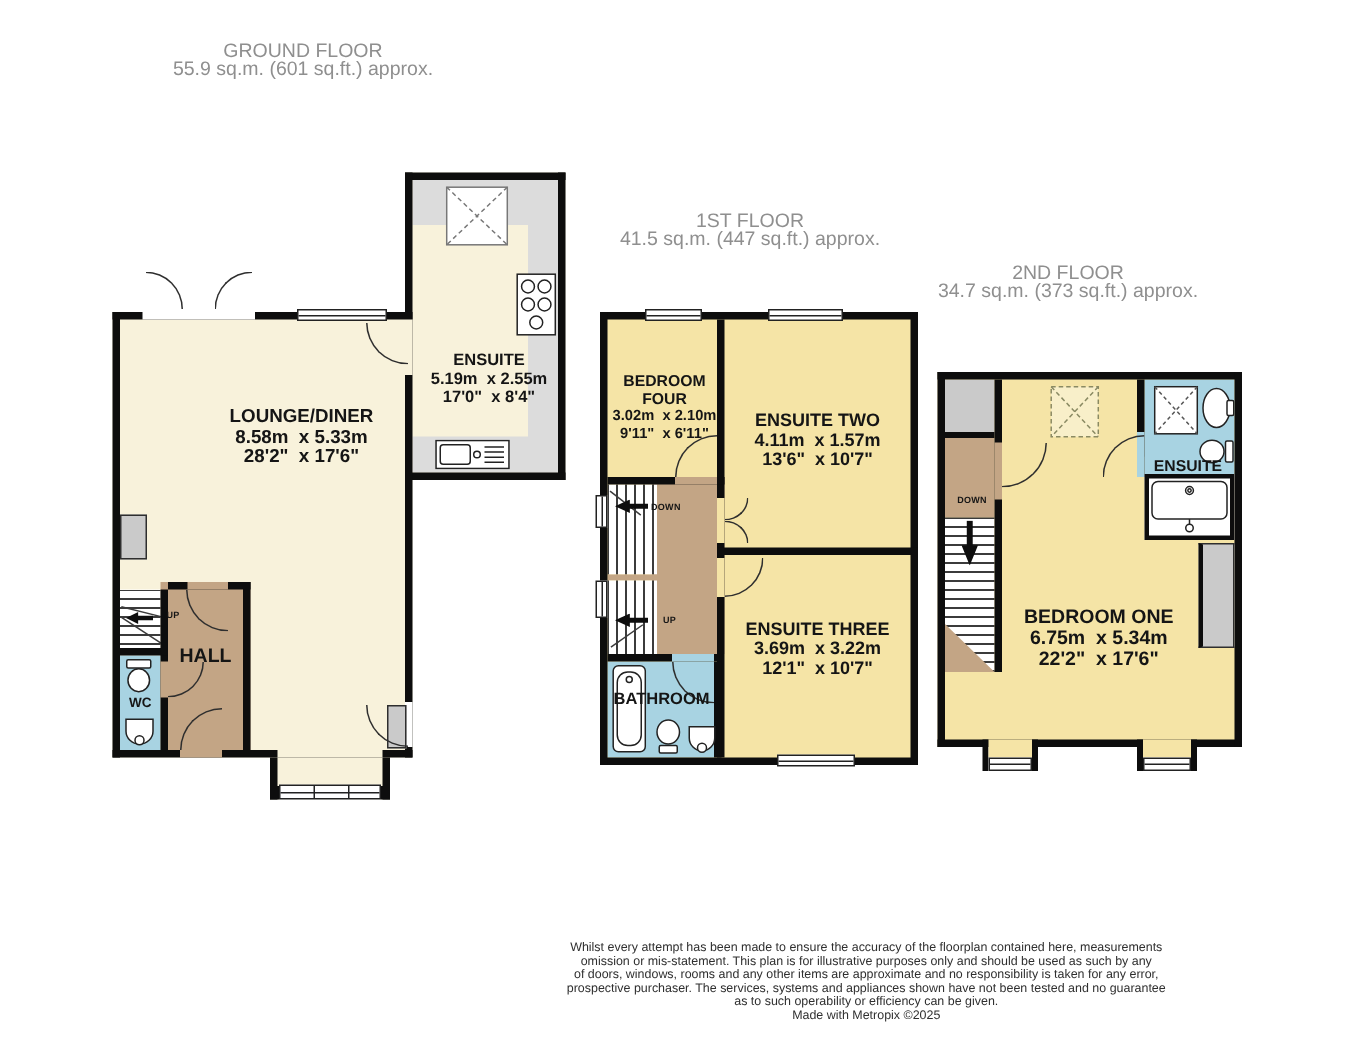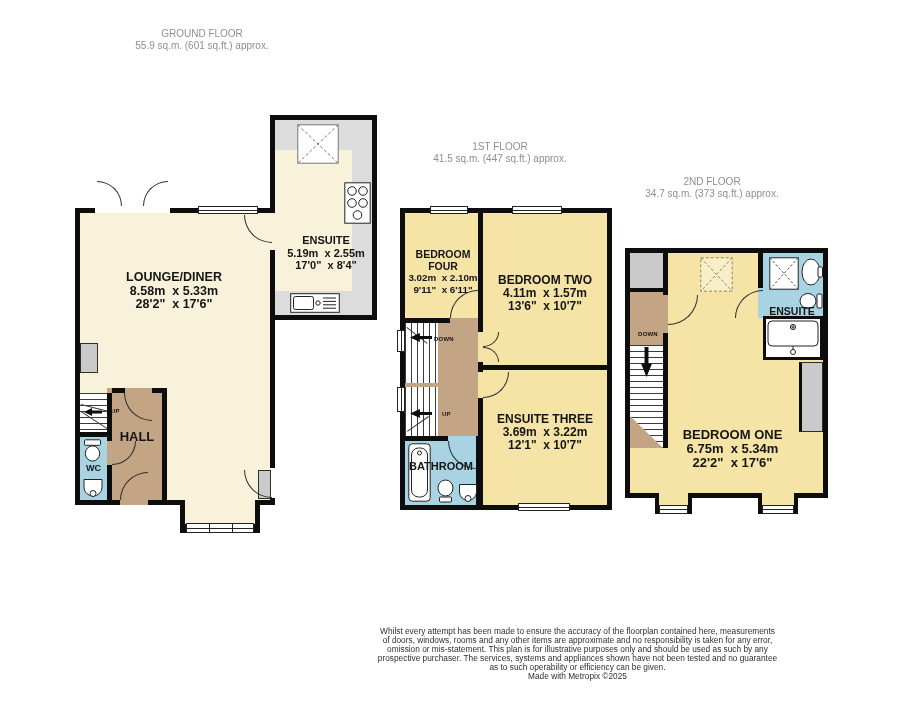--- a/index.html
+++ b/index.html
@@ -18,21 +18,21 @@
   .arc-ctl{border-right-width:1.3px;border-bottom-width:1.3px;border-bottom-right-radius:100%}
   .arc-ctr{border-left-width:1.3px;border-bottom-width:1.3px;border-bottom-left-radius:100%}
   .arc-cbl{border-right-width:1.3px;border-top-width:1.3px;border-top-right-radius:100%}
   .arc-cbr{border-left-width:1.3px;border-top-width:1.3px;border-top-left-radius:100%}
   .treads-h{position:absolute;background:repeating-linear-gradient(to bottom,#3b3b3b 0 1px,#fff 1px 6px)}
   .treads-v{position:absolute;background:repeating-linear-gradient(to right,#3b3b3b 0 1px,#fff 1px 6px)}
   .diag{position:absolute;height:1px;background:#3b3b3b;transform-origin:0 0}
   .room-label{position:absolute;text-align:center;color:#151515;font-weight:700}
   .dims{white-space:pre}
   .stair-label{position:absolute;font-size:6px;font-weight:700;color:#151515;letter-spacing:.2px}
-  .fl-hdr{position:absolute;text-align:center;color:#8f8f8f;font-size:10px;line-height:11.5px}
+  .fl-hdr{position:absolute;text-align:center;color:#8f8f8f;font-size:13px;line-height:11.5px}
   .arrow-left{position:absolute;background:#0d0d0d;
     clip-path:polygon(0 50%,45% 0,45% 32%,100% 32%,100% 68%,45% 68%,45% 100%)}
   .arrow-down{position:absolute;background:#0d0d0d;
     clip-path:polygon(32% 0,68% 0,68% 55%,100% 55%,50% 100%,0 55%,32% 55%)}
   .graybox{position:absolute;background:#cacaca;border:1px solid #2e2e2e}
   .footer{position:absolute;text-align:center}
   .footer .total{font-size:13px;color:#7a7a7a;margin-bottom:4px}
   .footer .line{font-size:8.3px;line-height:9px;color:#2f2f2f}
   svg{display:block}
 </style>
@@ -143,21 +143,21 @@
     <div class="abs" style="left:82px;top:478px">
       <svg width="22" height="20" viewBox="0 0 22 20">
           <path d="M2 1.5 h18 v8 a9 8.5 0 0 1 -18 0 z" fill="#fff" stroke="#222"></path>
           <circle cx="11" cy="15.5" r="3" fill="#fff" stroke="#222"></circle>
         </svg>
     </div>
 
     <div class="arrow-left" style="left:84px;top:408px;width:18px;height:8px"></div>
     <div class="stair-label" style="left:111px;top:408px">UP</div>
 
-    <div class="room-label" style="left:94px;top:271px;width:160px;font-size:12.5px;line-height:13.5px">
+    <div class="room-label" style="left:121px;top:271px;width:160px;font-size:12.5px;line-height:13.5px">
       <div>LOUNGE/DINER</div>
       <div class="dims">8.58m  x 5.33m</div>
       <div class="dims">28'2"  x 17'6"</div>
     </div>
     <div class="room-label" style="left:276px;top:234px;width:100px;font-size:11px;line-height:12.5px">
       <div>ENSUITE</div>
       <div class="dims">5.19m  x 2.55m</div>
       <div class="dims">17'0"  x 8'4"</div>
     </div>
     <div class="room-label" style="left:112px;top:429px;width:50px;font-size:13px">HALL</div>
@@ -227,21 +227,21 @@
     <div class="stair-label" style="left:434px;top:336px">DOWN</div>
     <div class="arrow-left" style="left:410px;top:409px;width:22px;height:9px"></div>
     <div class="stair-label" style="left:442px;top:411px">UP</div>
 
     <div class="room-label" style="left:407px;top:249px;width:72px;font-size:10.5px;line-height:11.5px">
       <div>BEDROOM FOUR</div>
       <div class="dims" style="font-size:9.8px">3.02m  x 2.10m</div>
       <div class="dims" style="font-size:9.8px">9'11"  x 6'11"</div>
     </div>
     <div class="room-label" style="left:485px;top:274px;width:120px;font-size:12px;line-height:13px">
-      <div>BEDROOM TWO</div>
+      <div>ENSUITE TWO</div>
       <div class="dims">4.11m  x 1.57m</div>
       <div class="dims">13'6"  x 10'7"</div>
     </div>
     <div class="room-label" style="left:485px;top:413px;width:120px;font-size:12px;line-height:13px">
       <div>ENSUITE THREE</div>
       <div class="dims">3.69m  x 3.22m</div>
       <div class="dims">12'1"  x 10'7"</div>
     </div>
     <div class="room-label" style="left:406px;top:460px;width:70px;font-size:11px">BATHROOM</div>
   </div>
@@ -310,30 +310,30 @@
     <div class="abs" style="left:799px;top:290px">
       <svg width="24" height="22" viewBox="0 0 24 22">
           <ellipse cx="9" cy="11" rx="8" ry="7.5" fill="#fff" stroke="#222"></ellipse>
           <rect x="18" y="4" width="5" height="14" rx="1" fill="#fff" stroke="#222"></rect>
         </svg>
     </div>
 
     <div class="arrow-down" style="left:641px;top:347px;width:11px;height:30px"></div>
     <div class="stair-label" style="left:634px;top:331px;width:28px;text-align:center">DOWN</div>
 
-    <div class="room-label" style="left:660px;top:428px;width:145px;font-size:13px;line-height:14px">
+    <div class="room-label" style="left:660px;top:404px;width:145px;font-size:13px;line-height:14px">
       <div>BEDROOM ONE</div>
       <div class="dims">6.75m  x 5.34m</div>
       <div class="dims">22'2"  x 17'6"</div>
     </div>
     <div class="room-label" style="left:761px;top:305px;width:62px;font-size:10.5px">ENSUITE</div>
   </div>
 
   <div class="footer" style="left:320px;top:627px;width:515px">
     <div class="line">Whilst every attempt has been made to ensure the accuracy of the floorplan contained here, measurements</div>
+    <div class="line">omission or mis-statement. This plan is for illustrative purposes only and should be used as such by any</div>
     <div class="line">of doors, windows, rooms and any other items are approximate and no responsibility is taken for any error,</div>
-    <div class="line">omission or mis-statement. This plan is for illustrative purposes only and should be used as such by any</div>
     <div class="line">prospective purchaser. The services, systems and appliances shown have not been tested and no guarantee</div>
     <div class="line">as to such operability or efficiency can be given.</div>
     <div class="line">Made with Metropix ©2025</div>
   </div>
 
 </div>
 
 </body></html>

